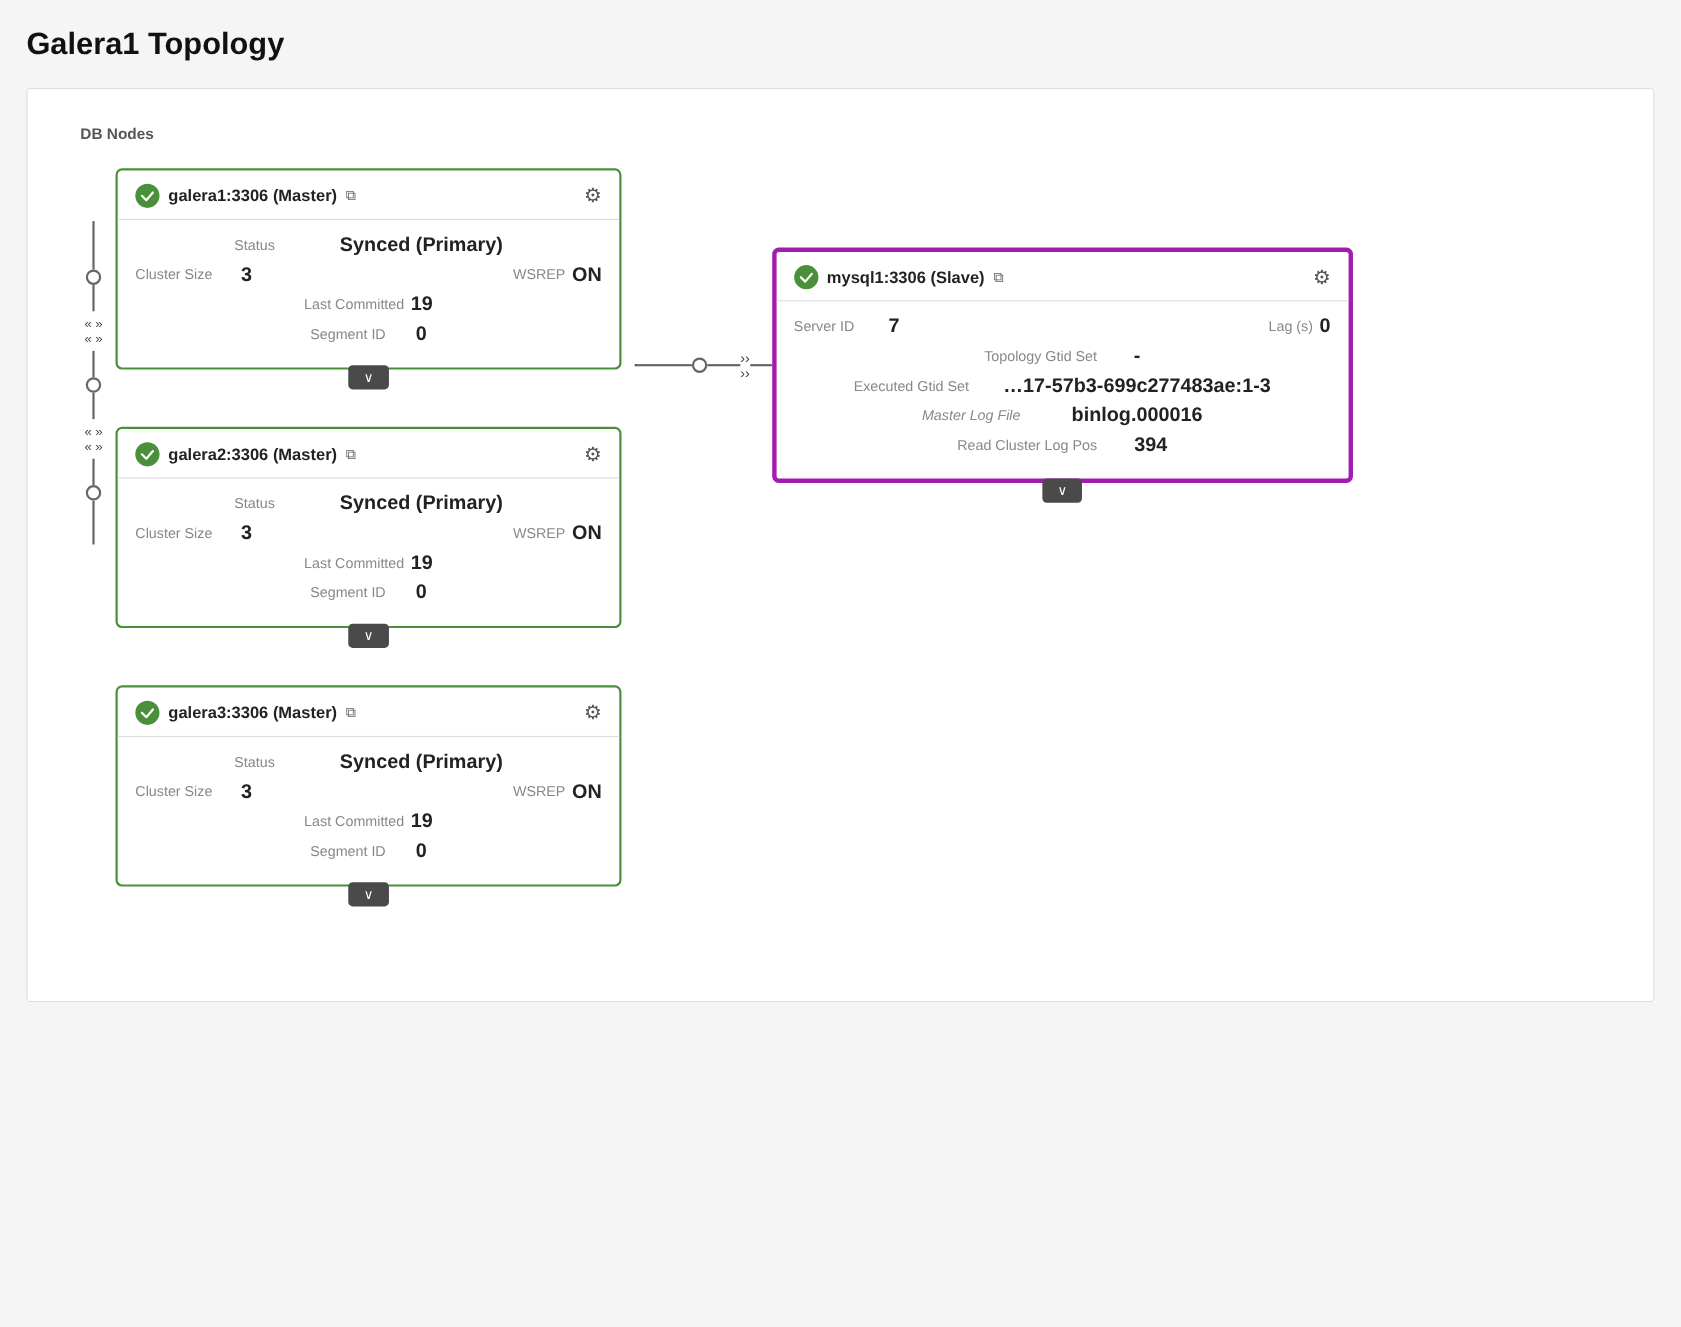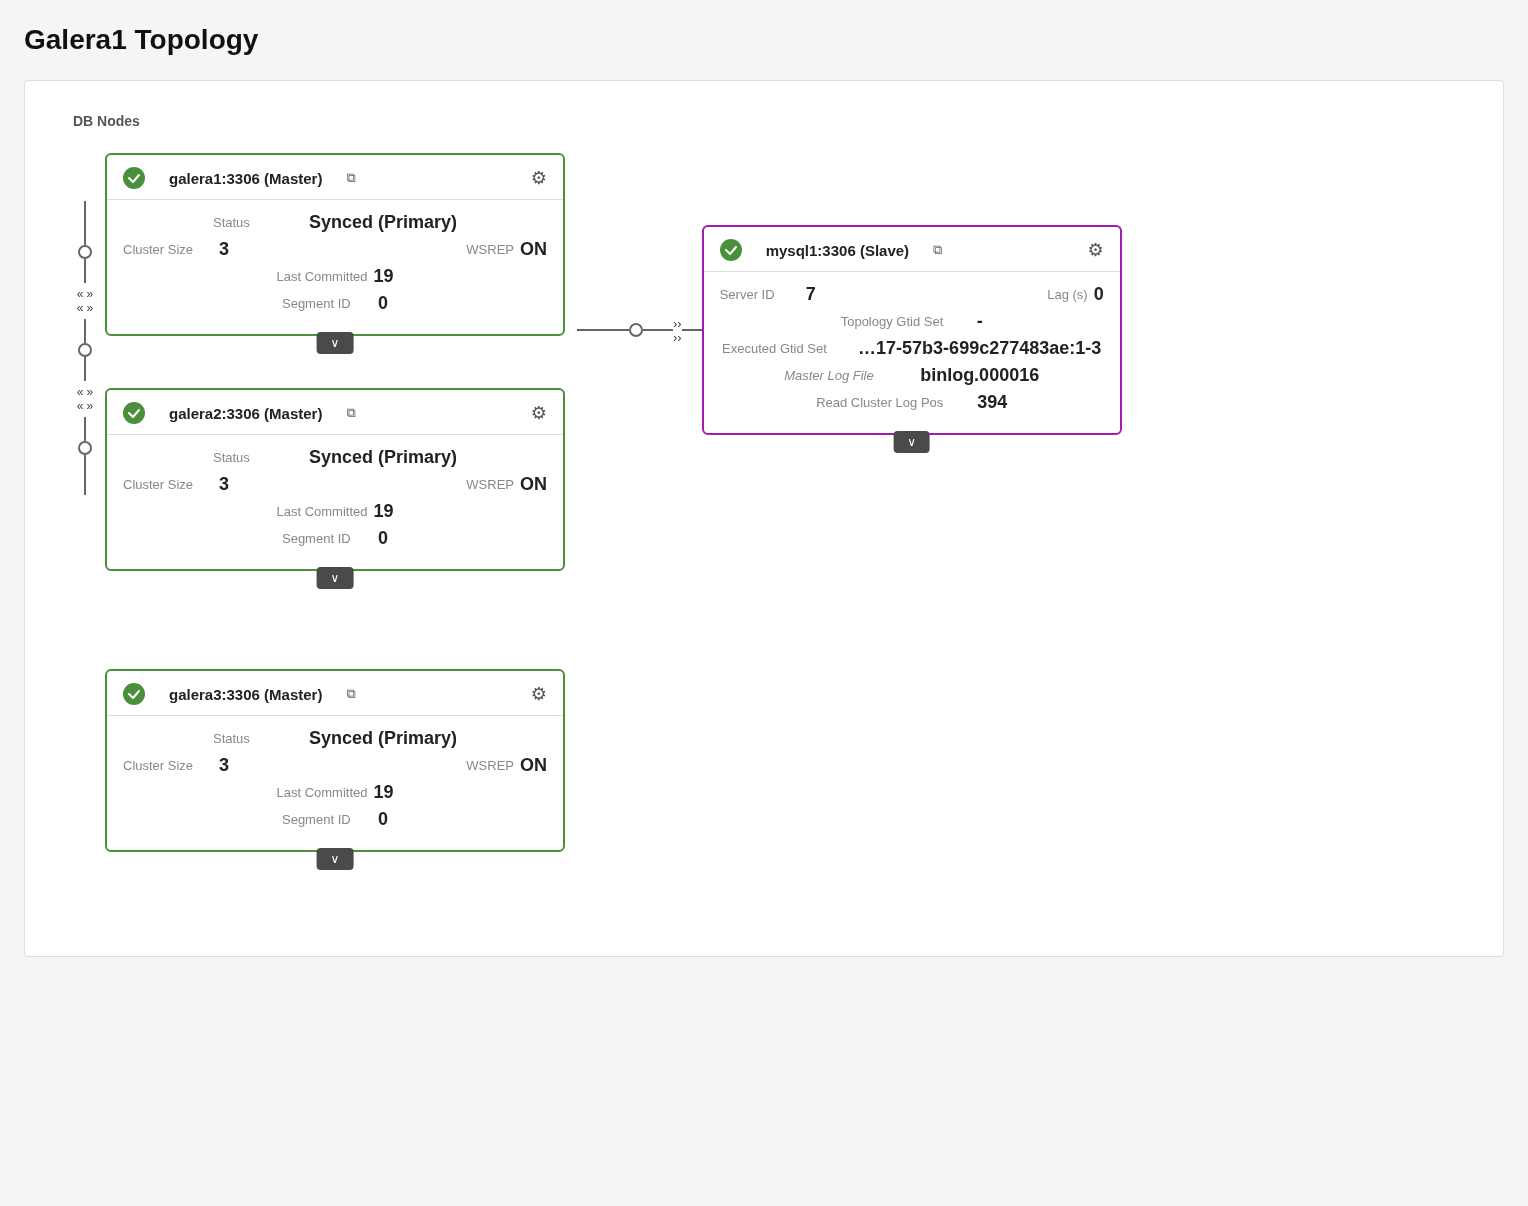--- a/index.html
+++ b/index.html
@@ -28,37 +28,37 @@
       margin-bottom: 24px;
     }
     .node-card {
       border: 2px solid #4a8f3a;
       border-radius: 6px;
       background: #fff;
       width: 460px;
       position: relative;
     }
     .node-card-slave {
-      border: 2px solid #a21caf;
+      border: 4px solid #a21caf;
       border-radius: 6px;
       background: #fff;
-      width: 420px;
+      width: 528px;
       position: relative;
     }
     .node-header {
       display: flex;
       align-items: center;
       justify-content: space-between;
       padding: 12px 16px 10px 16px;
       border-bottom: 1px solid #ddd;
     }
     .node-title-left {
       display: flex;
       align-items: center;
-      gap: 24px;
+      gap: 8px;
     }
     .check-icon {
       width: 22px;
       height: 22px;
       border-radius: 50%;
       background: #4a8f3a;
       display: flex;
       align-items: center;
       justify-content: center;
       flex-shrink: 0;
@@ -261,21 +261,21 @@
               </div>
             </div>
           </div>
           <div class="expand-btn">
             <div class="expand-btn-inner">
               <span>∨</span>
             </div>
           </div>
         </div>
 
-        <div style="position: relative; margin-bottom: 36px; margin-top: 46px;">
+        <div style="position: relative; margin-bottom: 36px;">
           <div class="node-card">
             <div class="node-header">
               <div class="node-title-left">
                 <div class="check-icon">
                   <svg viewBox="0 0 14 14" fill="none">
                     <path d="M2 7l4 4 6-7" stroke="white" stroke-width="2" stroke-linecap="round" stroke-linejoin="round"></path>
                   </svg>
                 </div>
                 <span class="node-name">galera3:3306 (Master)</span>
                 <span class="external-link">⧉</span>

